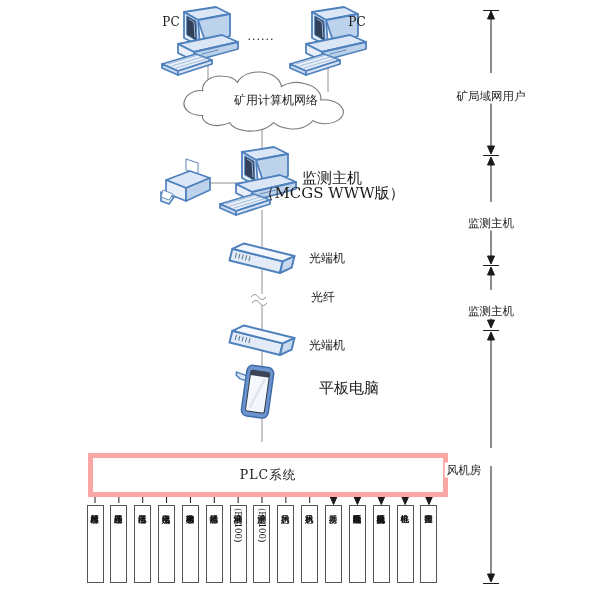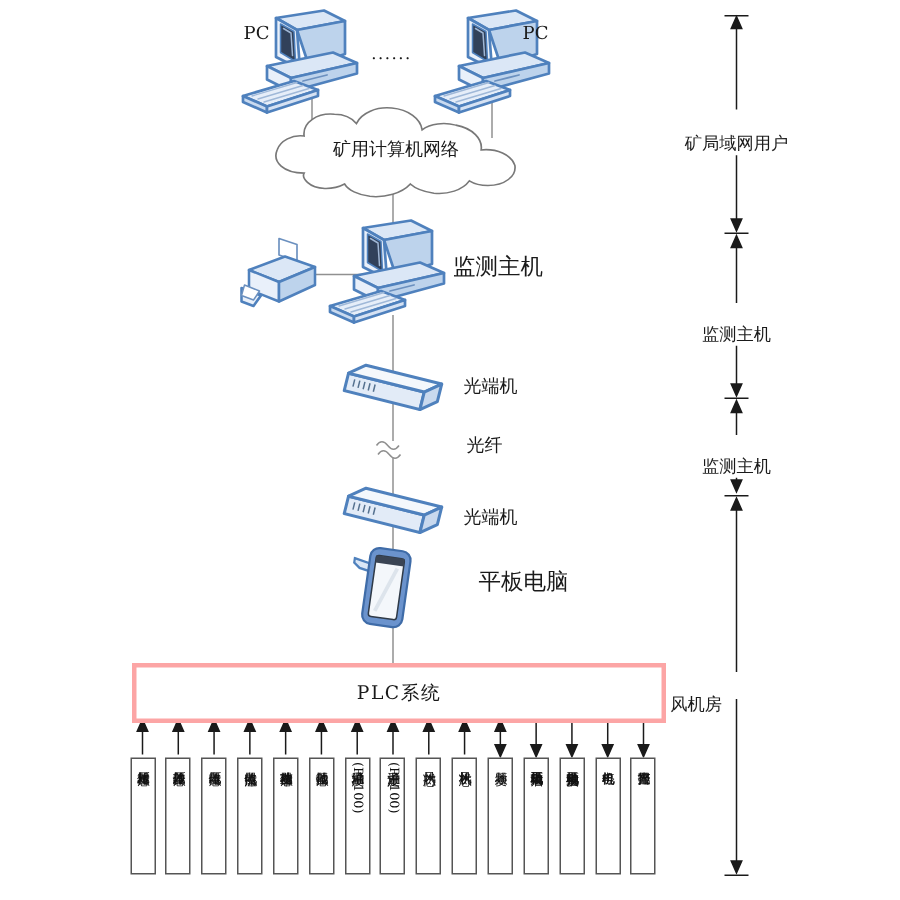--- a/index.html
+++ b/index.html
@@ -13,22 +13,22 @@
   .lbl{
     position:absolute;transform:translate(-50%,-50%);white-space:nowrap;
     font-size:15px;color:#1a1a1a;text-align:center;background:transparent;
   }
   .lbl.big{font-size:12px;}
   .zone-lbl{
     position:absolute;transform:translate(-50%,-50%);white-space:nowrap;
     font-size:11.5px;color:#1a1a1a;background:#ffffff;padding:0 2px;margin-top:12px;
   }
   #plc-box{
-    position:absolute;left:88px;top:442px;width:350px;height:34px;
-    border:3px solid #fca5a5;background:#fff;
+    position:absolute;left:88px;top:453px;width:350px;height:34px;
+    border:5px solid #fca5a5;background:#fff;
     display:flex;align-items:center;justify-content:center;
     font-size:12.5px;letter-spacing:1px;
   }
   .sensor-box{
     position:absolute;top:505px;width:17px;height:78px;
     border:1px solid #555;background:#fff;box-sizing:border-box;
     display:flex;justify-content:center;
   }
   .sensor-label{
     writing-mode:vertical-rl;text-orientation:mixed;
@@ -184,23 +184,24 @@
   </svg>
   <svg class="icon-svg" style="left:232px;top:362px" width="48" height="60" viewBox="0 0 48 60">
     <g transform="rotate(8 24 30)">
         <use href="#icon-tablet"></use>
       </g>
   </svg>
 
   <div class="lbl big" style="left:171px;top:22px">PC</div>
   <div class="lbl big" style="left:357px;top:22px">PC</div>
   <div class="lbl dots" style="left:261px;top:36px">......</div>
-  <div class="lbl big" style="left:264px;top:100px">矿用计算机网络</div>
+  <div class="lbl big" style="left:276px;top:100px">矿用计算机网络</div>
 
   <div class="lbl" style="left:332px;top:178px">监测主机</div>
+  <div class="lbl" style="left:332px;top:193px">（MCGS WWW版）</div>
 
   <div class="lbl big" style="left:327px;top:258px">光端机</div>
   <div class="lbl big" style="left:323px;top:297px">光纤</div>
   <div class="lbl big" style="left:327px;top:345px">光端机</div>
 
   <div class="lbl" style="left:349px;top:388px">平板电脑</div>
 
   <div id="plc-box">
     <span>PLC系统</span>
   </div>

